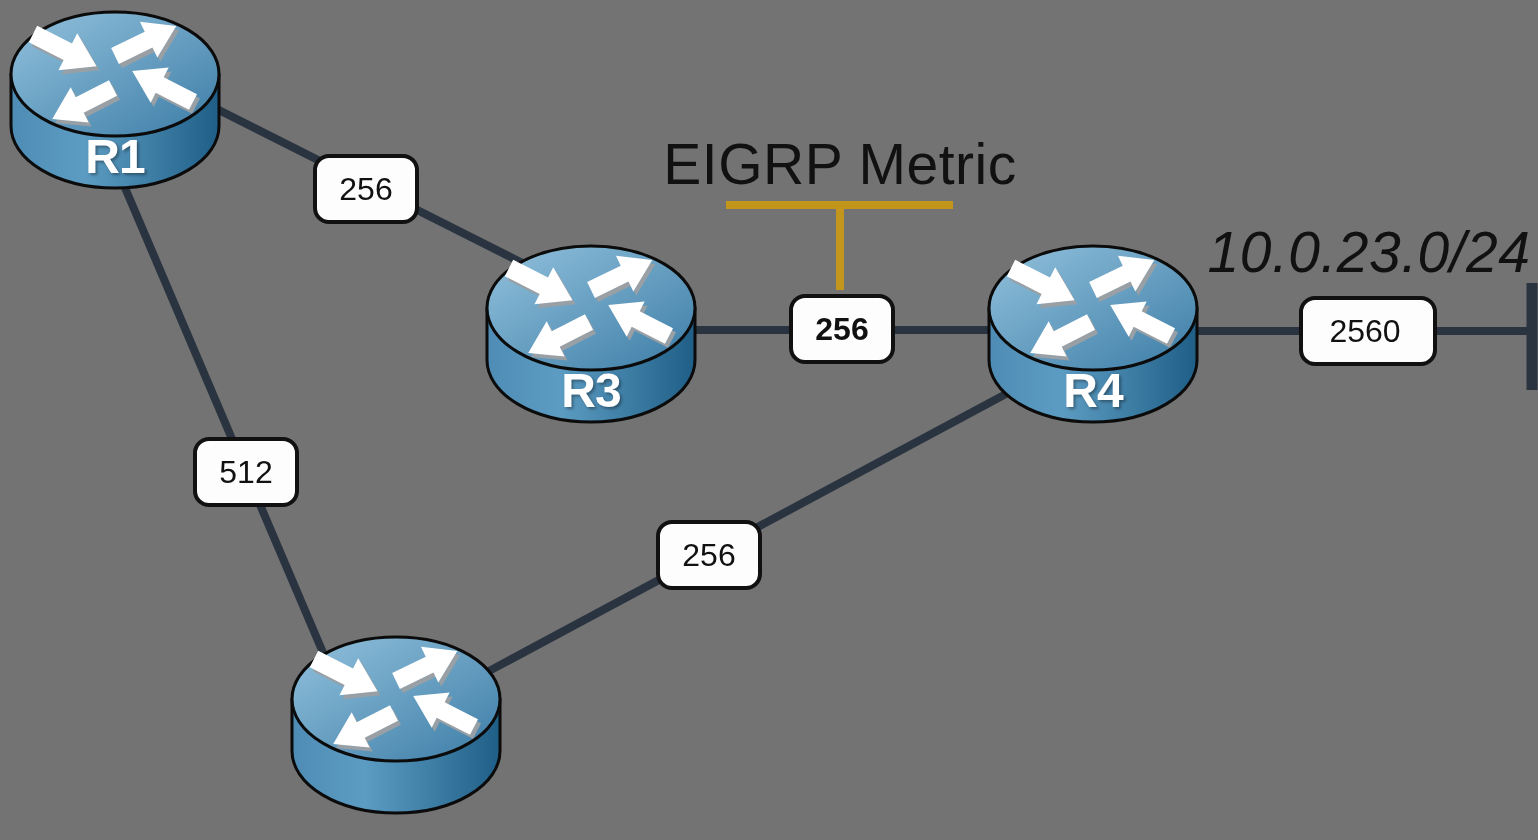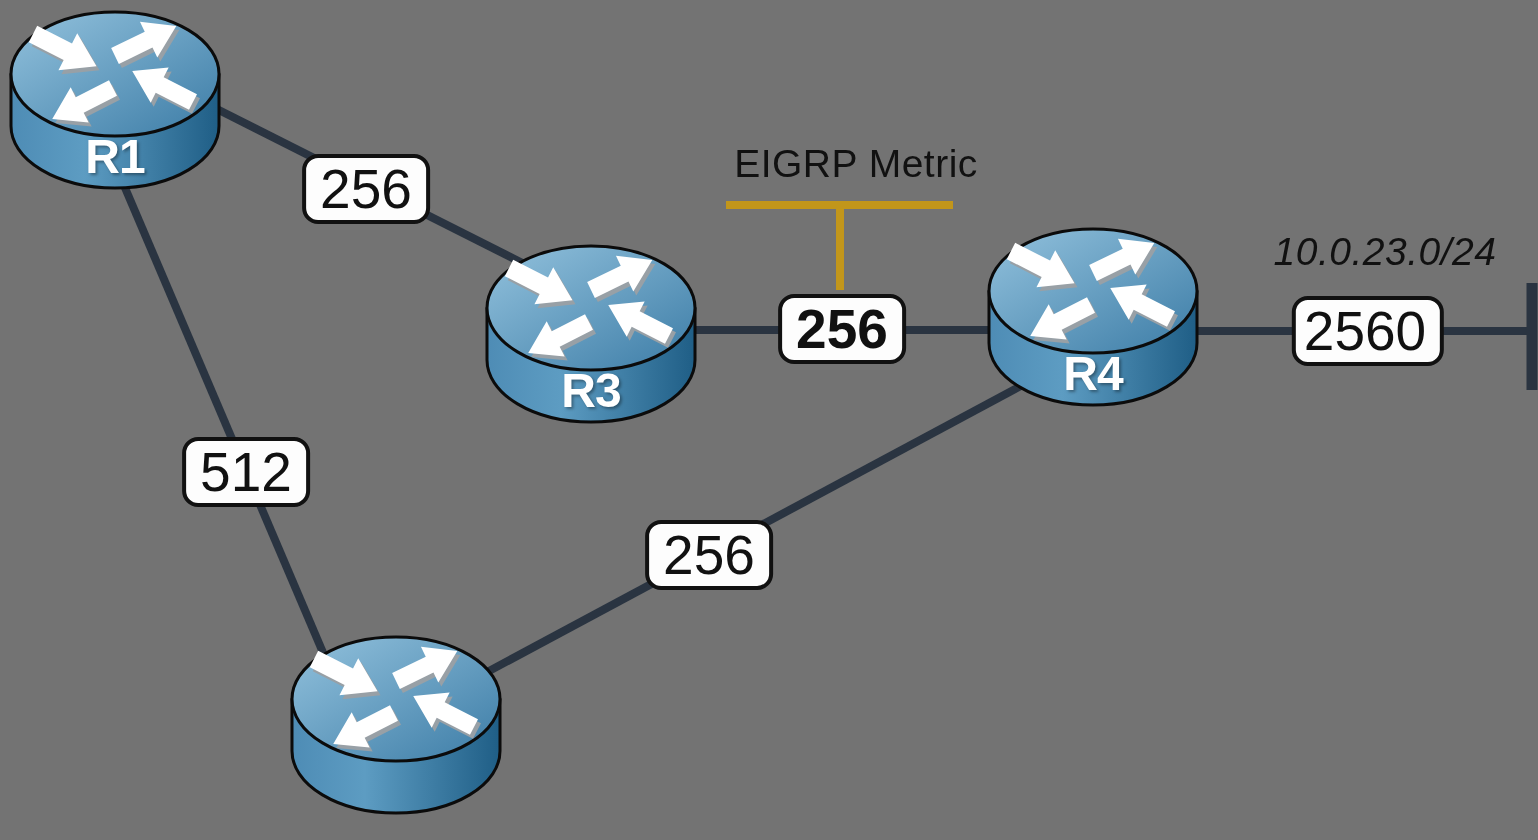--- a/index.html
+++ b/index.html
@@ -34,32 +34,31 @@
 
   .metric-box{
     position:absolute;z-index:2;
     transform:translate(-50%,-50%);
     min-width:106px;height:70px;
     padding:0 14px;box-sizing:border-box;
     background:var(--box-bg);
     border:4px solid var(--box-border);
     border-radius:16px;
     display:flex;align-items:center;justify-content:center;
-    font-size:55px;font-weight:400;color:var(--text);
+    font-size:32px;font-weight:400;color:var(--text);
   }
   .metric-box.bold{font-weight:700;}
   .metric-box.wide{min-width:138px;padding-left:8px;}
 
   .float-text{
     position:absolute;z-index:2;
     transform:translate(-50%,-50%);
     white-space:nowrap;
-    font-size:39px;color:var(--text);
+    font-size:57px;color:var(--text);
     letter-spacing:0.5px;
-    margin-left:16px;
   }
 </style>
 </head>
 <body>
 
 <div class="canvas">
 
   <svg class="links-layer" width="1538" height="840" viewBox="0 0 1538 840">
     <defs>
       <linearGradient id="cylTop" x1="0" y1="0" x2="1" y2="1">
@@ -143,21 +142,21 @@
           <path transform="translate(26,26) rotate(27) scale(1.15)" d="M0,-8 L34,-8 L34,-18 L62,0 L34,18 L34,8 L0,8 Z"></path>
           <path transform="translate(108,48) rotate(-26) scale(1.1)" d="M0,-8 L34,-8 L34,-18 L62,0 L34,18 L34,8 L0,8 Z"></path>
           <path transform="translate(106,80) rotate(153) scale(1.1)" d="M0,-8 L34,-8 L34,-18 L62,0 L34,18 L34,8 L0,8 Z"></path>
           <path transform="translate(186,94) rotate(-153) scale(1.1)" d="M0,-8 L34,-8 L34,-18 L62,0 L34,18 L34,8 L0,8 Z"></path>
         </g>
       </g>
     </svg>
     <span class="router-label">R3</span>
   </div>
 
-  <div class="router" style="left:985px;top:225px;">
+  <div class="router" style="left:985px;top:242px;">
     <svg viewBox="0 0 216 184" width="216" height="184">
       <path d="M4,66 L4,118 A104,62 0 0 0 212,118 L212,66 Z" fill="url(#cylSide)" stroke="#0b0b0b" stroke-width="3" stroke-linejoin="round"></path>
       <ellipse cx="108" cy="66" rx="104" ry="62" fill="url(#cylTop)" stroke="#0b0b0b" stroke-width="3"></ellipse>
       <g>
         <g fill="#98a0a6">
           <path transform="translate(29,30) rotate(27) scale(1.15)" d="M0,-8 L34,-8 L34,-18 L62,0 L34,18 L34,8 L0,8 Z"></path>
           <path transform="translate(111,52) rotate(-26) scale(1.1)" d="M0,-8 L34,-8 L34,-18 L62,0 L34,18 L34,8 L0,8 Z"></path>
           <path transform="translate(109,84) rotate(153) scale(1.1)" d="M0,-8 L34,-8 L34,-18 L62,0 L34,18 L34,8 L0,8 Z"></path>
           <path transform="translate(189,98) rotate(-153) scale(1.1)" d="M0,-8 L34,-8 L34,-18 L62,0 L34,18 L34,8 L0,8 Z"></path>
         </g>

